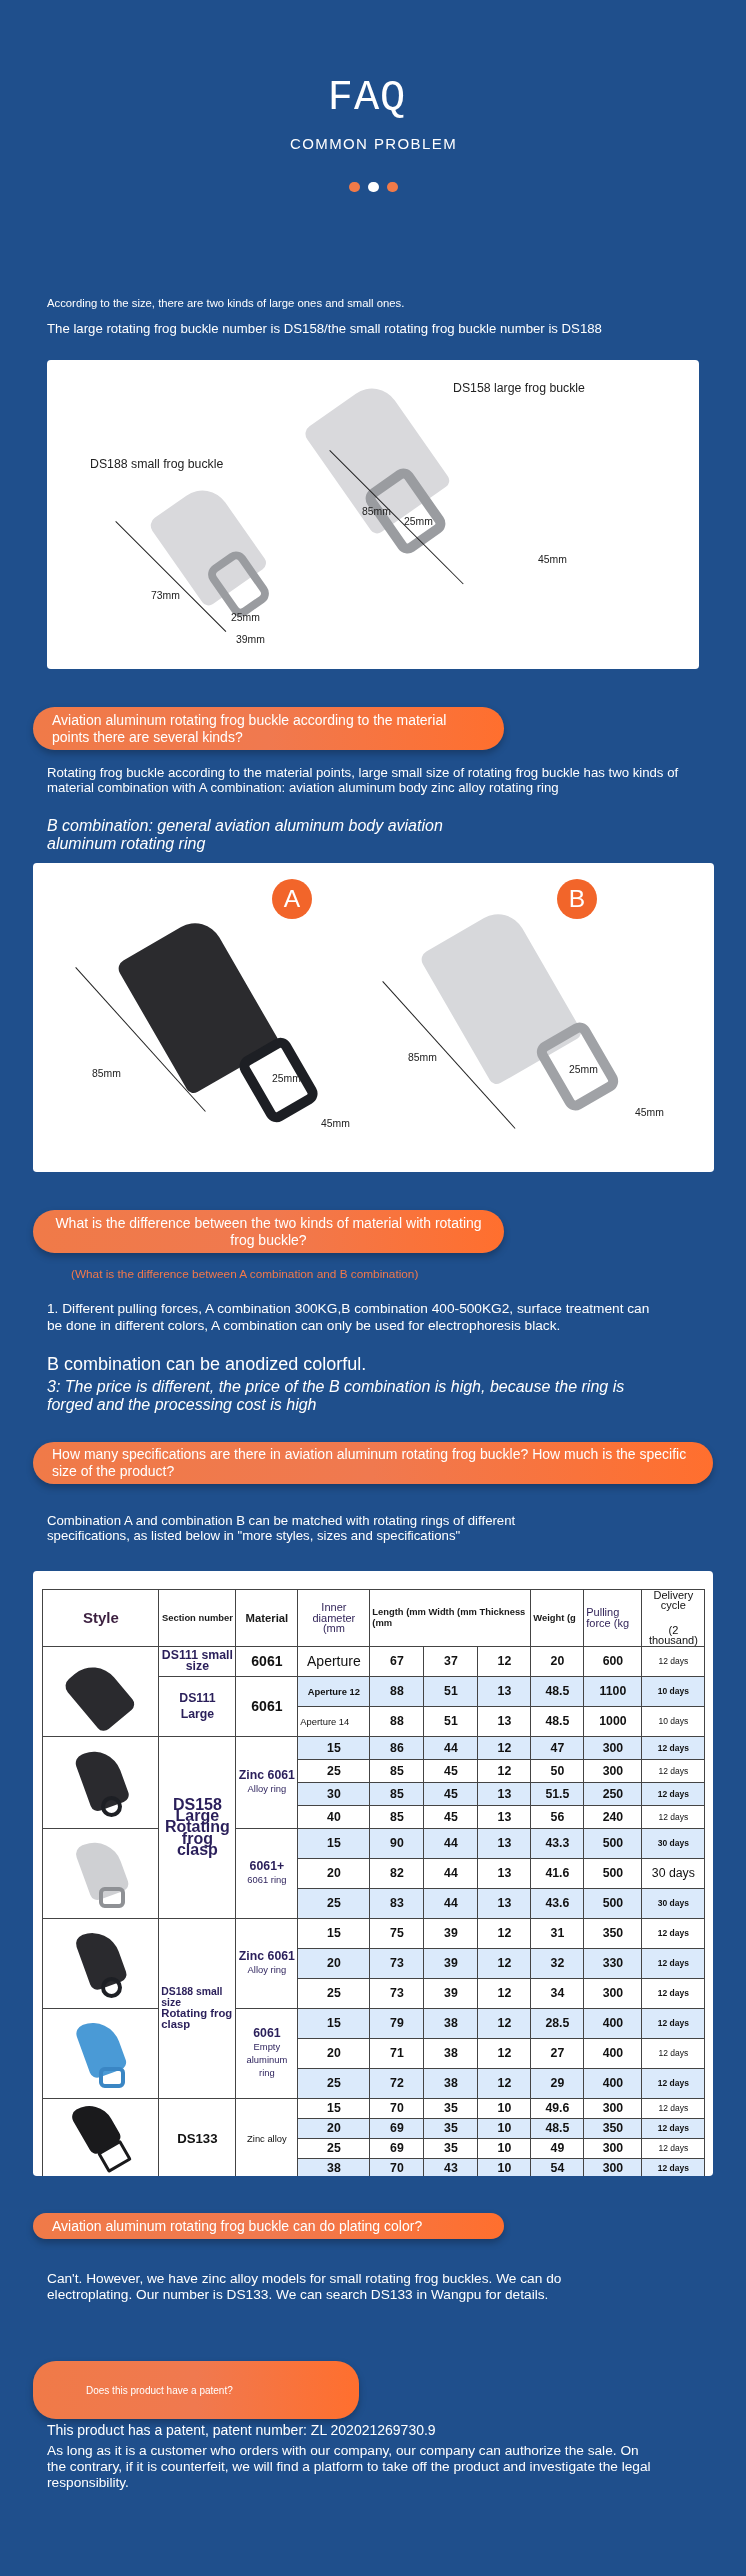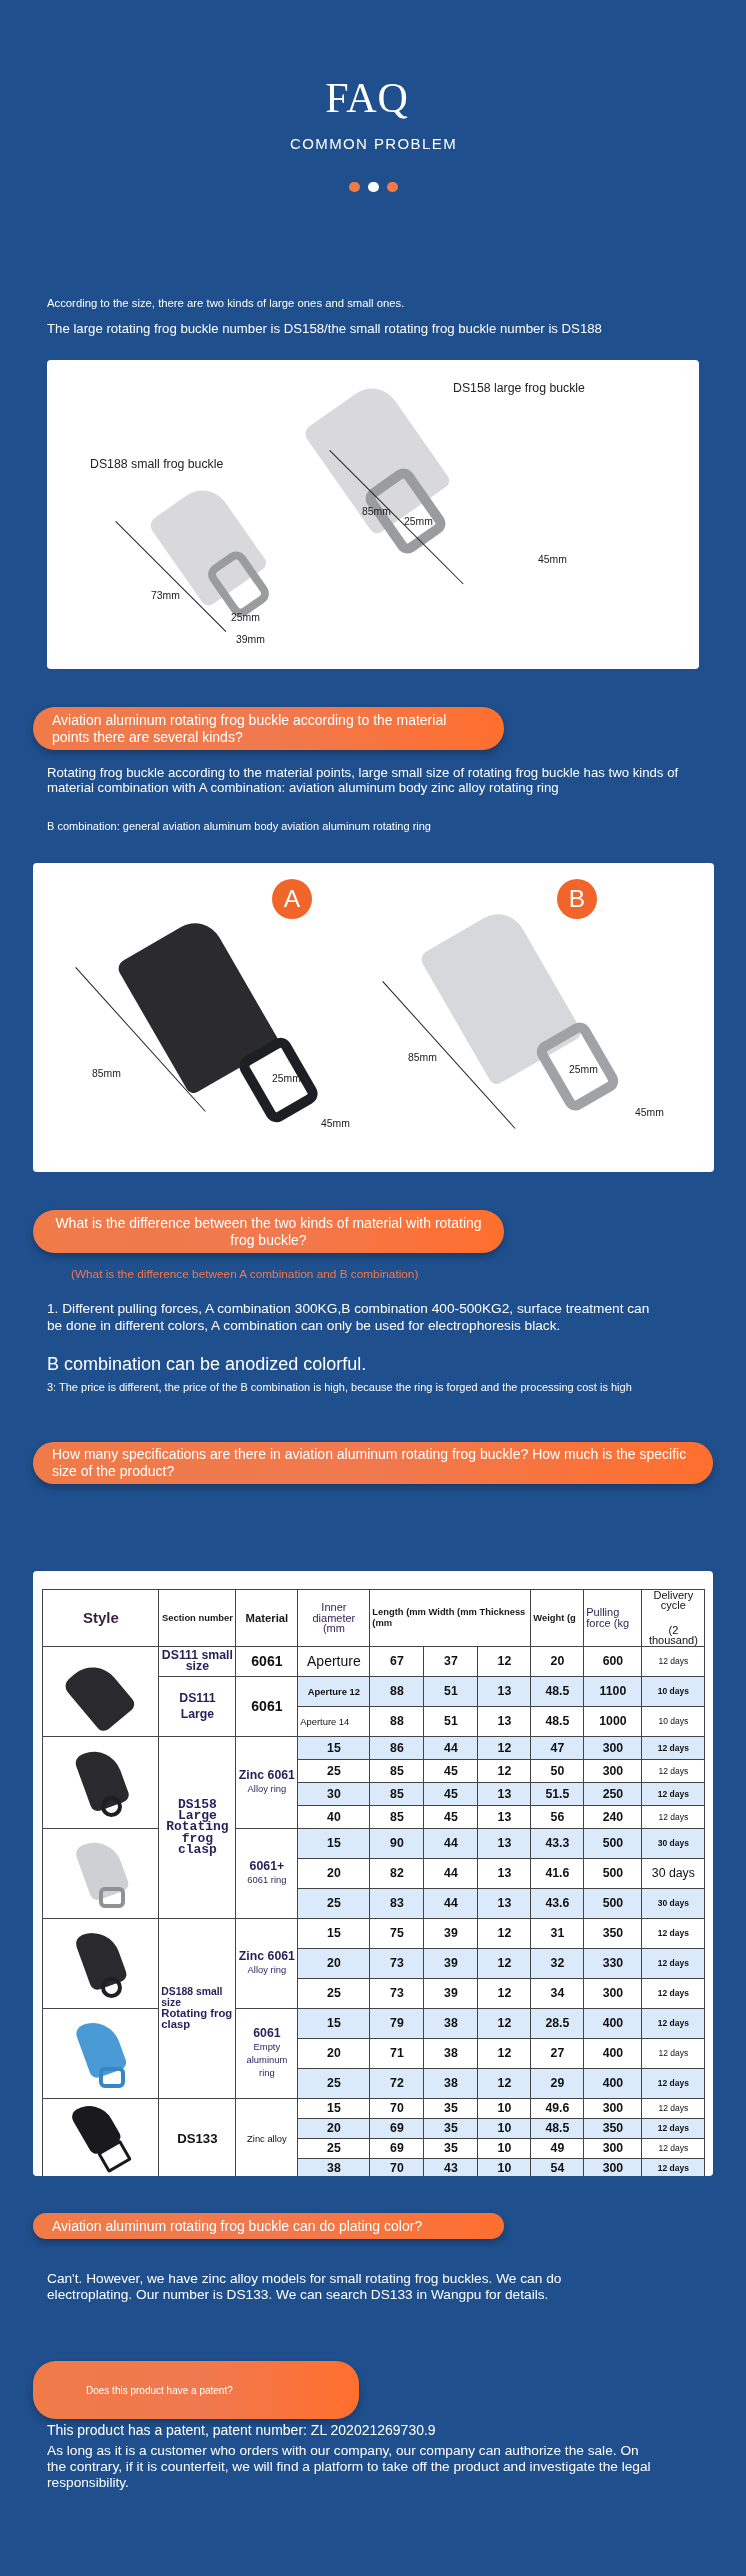--- a/index.html
+++ b/index.html
@@ -5,42 +5,42 @@
   * { box-sizing: border-box; margin: 0; padding: 0; }
   body {
     width: 747px;
     background: #1f4f8c;
     font-family: "Liberation Sans", sans-serif;
     color: #ffffff;
   }
   .page { width: 747px; height: 2576px; position: relative; background: #1f4f8c; }
 
   .hero { position: absolute; top: 0; left: 0; width: 747px; text-align: center; }
-  .hero-title { position: absolute; top: 74px; left: 0; width: 734px; font-size: 42px; font-family: Liberation Serif, serif; letter-spacing: 0.9px; }
+  .hero-title { position: absolute; top: 74px; left: 0; width: 734px; font-size: 42px; font-family: Liberation Mono, monospace; letter-spacing: 0.9px; }
   .hero-sub { position: absolute; top: 135px; left: 0; width: 747px; font-size: 15px; letter-spacing: 1.4px; }
   .dots { position: absolute; top: 182px; left: 0; width: 747px; display: flex; justify-content: center; gap: 8.5px; }
   .dot { width: 10.4px; height: 10.4px; border-radius: 50%; }
 
   .pill {
     position: absolute;
     background: linear-gradient(90deg, #f07a48 0%, #f0794f 50%, #ff6f2e 100%);
     border-radius: 23px;
     box-shadow: 0 3.8px 7.6px rgba(0,0,0,0.25);
     color: #fff;
     font-size: 14px;
     line-height: 17px;
     padding: 0 19px;
     display: flex;
     align-items: center;
   }
 
   .txt { position: absolute; left: 47px; color: #fff; }
   .t-sm { font-size: 11.3px; }
   .t-md { font-size: 13.2px; line-height: 15px; }
-  .t-lg { font-size: 11px; line-height: 18px; }
+  .t-lg { font-size: 16px; line-height: 18px; font-style: italic; }
   .t-orange { color: #f2784b; font-size: 11.8px; }
 
   .card {
     position: absolute;
     background: #ffffff;
     border-radius: 3.8px;
     overflow: hidden;
   }
 
   
@@ -148,20 +148,21 @@
     <span>What is the difference between the two kinds of material with rotating frog buckle?</span>
   </div>
   <div class="txt t-orange" style="top:1267px; left:71px;">(What is the difference between A combination and B combination)</div>
   <div class="txt t-md" style="top:1300px; width:605px; font-size:13.7px; line-height:17px;">1. Different pulling forces, A combination 300KG,B combination 400-500KG2, surface treatment can be done in different colors, A combination can only be used for electrophoresis black.</div>
   <div class="txt t-md" style="top:1357px; font-size:18px;"> B combination can be anodized colorful.</div>
   <div class="txt t-lg" style="top:1378px; width:586px;">3: The price is different, the price of the B combination is high, because the ring is forged and the processing cost is high</div>
 
   <div class="pill" style="top:1442px; left:33px; width:680px; height:42px;">
     <span>How many specifications are there in aviation aluminum rotating frog buckle? How much is the specific size of the product?</span>
   </div>
+  <div class="txt t-md" style="top:1513px; width:529px;">Combination A and combination B can be matched with rotating rings of different specifications, as listed below in "more styles, sizes and specifications"</div>
 
   <div class="card" style="top:1571px; left:33px; width:680px; height:605px;">
     <table class="spec" style="left:9.4px; top:18px; width:661px;">
       <colgroup>
         <col style="width:116px">
           <col style="width:77px">
           <col style="width:62px">
           <col style="width:72px">
         <col style="width:54px">
           <col style="width:54px">
@@ -222,21 +223,21 @@
         <td class="days" style="font-weight:normal;">10 days</td>
       </tr>
 
       <tr style="height:23px;">
         <td rowspan="4" class="img-cell">
           <div class="thumb">
                 <div class="buckle-body" style="left:14px; top:4.7px; width:40px; height:59px; background:#2a2a2e; transform:rotate(-20deg);"></div>
                 <div class="buckle-ring" style="left:33px; top:52px; width:21px; height:21px; border:4.7px solid #1d1f24; border-radius:50%;"></div>
               </div>
         </td>
-        <td rowspan="7" class="sec" style="font-size:13px;font-family:Liberation Mono, monospace;">DS158 Large Rotating frog clasp</td>
+        <td rowspan="7" class="sec" style="font-size:16px;">DS158 Large Rotating frog clasp</td>
         <td rowspan="4" class="mat">
           <span>Zinc 6061</span>
           <small>Alloy ring</small>
         </td>
         <td class="blue">15</td>
         <td class="blue">86</td>
         <td class="blue">44</td>
         <td class="blue">12</td>
         <td class="blue">47</td>
         <td class="blue">300</td>

